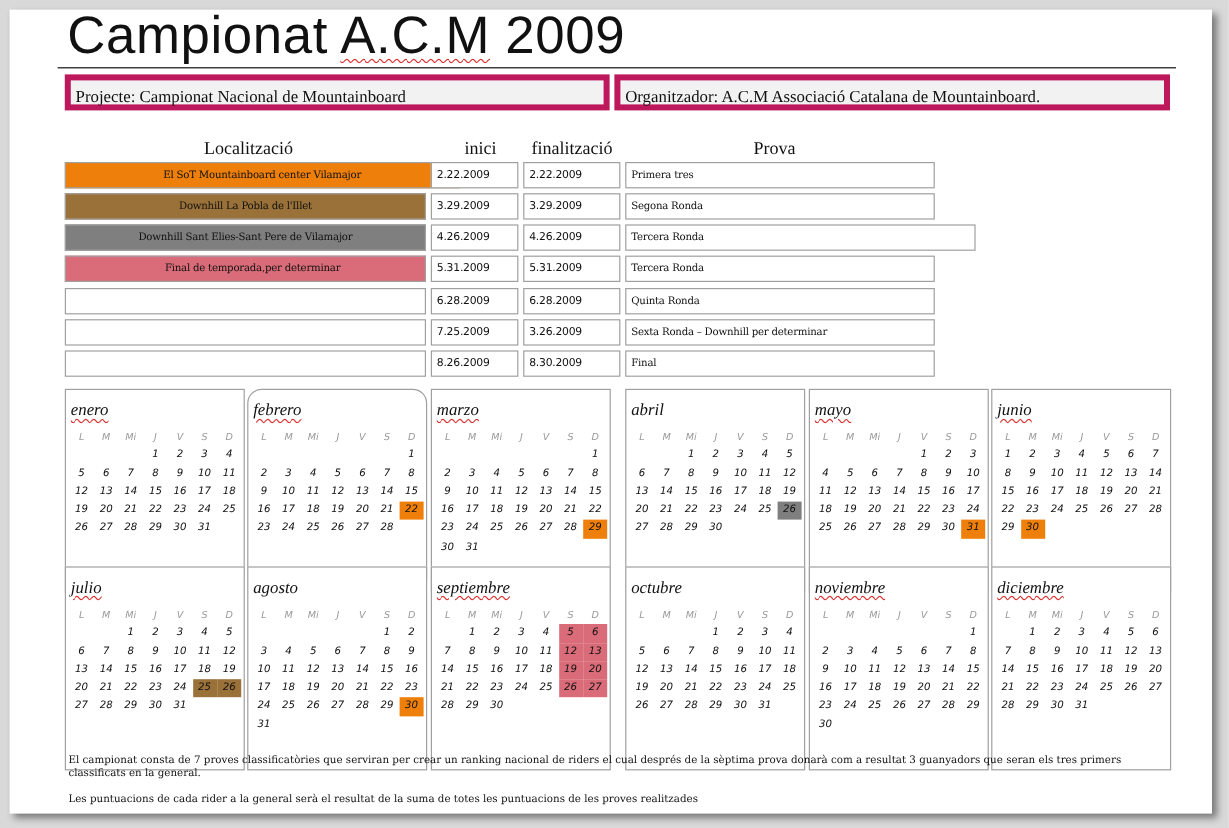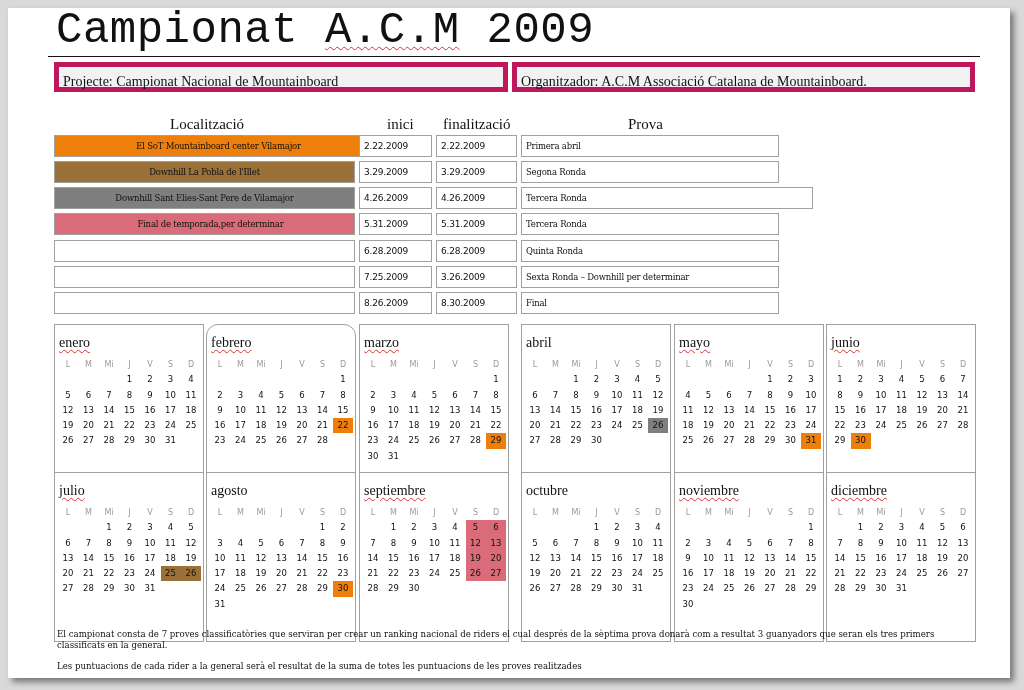--- a/index.html
+++ b/index.html
@@ -8,40 +8,40 @@
     background:#d9d9d9;
     font-family:"DejaVu Serif", serif;
   }
   .sheet {
     position:absolute; left:8px; top:8px; width:1002px; height:670px;
     background:#ffffff;
     box-shadow: 4px 4px 6px rgba(0,0,0,0.45);
   }
   .title {
     position:absolute; left:56px; top:4px;
-    font-family:Liberation Mono, monospace; font-size:44px; color:#111;
+    font-family:Liberation Sans, sans-serif; font-size:44px; color:#111;
     letter-spacing:0.5px; line-height:52px;
   }
   .title .squig { text-decoration: underline wavy #d33; text-decoration-thickness:1px; text-underline-offset:4px; }
   .rule { position:absolute; left:48px; top:56px; width:932px; height:1px; background:#111; }
   .infobox {
     position:absolute; top:62px; height:30px; background:#f2f2f2; border:5px solid #be185d;
     font-family:"Liberation Serif", serif; font-size:14px; color:#111; line-height:30px; padding-left:4px;
     box-sizing:border-box;
   }
   .hdr { position:absolute; top:116px; font-family:"Liberation Serif", serif; font-size:15px; color:#111; }
   .cell {
     position:absolute; height:22px; box-sizing:border-box; border:1px solid #a0a0a0;
     font-size:9px; color:#111; line-height:20px; background:#fff; padding-left:4px;
     font-family:"DejaVu Sans", sans-serif; letter-spacing:-0.2px;
   }
   .loc { text-align:center; padding-left:0; font-family:"DejaVu Serif", serif; font-size:8.5px; }
   .prova { font-family:"DejaVu Serif", serif; font-size:8.5px; }
   .month {
-    position:absolute; width:150px; height:170px; box-sizing:border-box; border:1px solid #a0a0a0; background:#fff;
+    position:absolute; width:150px; height:170px; box-sizing:border-box; border:1px solid #a0a0a0; background:#fff;font-style:italic;
   }
   .mname { position:absolute; left:4px; top:10px; font-family:"Liberation Serif", serif; font-size:14px; color:#111; }
   .mname.sq2 { text-decoration: underline wavy #d33; text-decoration-thickness:1px; text-underline-offset:2px; }
   .grid { position:absolute; left:0; top:32px; width:148px; }
   .row { display:flex; height:15.3px; }
   .d {
     width:20px; margin-left:0.5px; text-align:center; font-family:"DejaVu Sans", sans-serif; font-size:8.5px;
     line-height:15px; color:#111;
   }
   .row .d:first-child { margin-left:3px; }
@@ -61,21 +61,21 @@
 
 <div class="hdr" style="left:170px;">Localització</div>
 <div class="hdr" style="left:387px;">inici</div>
 <div class="hdr" style="left:443px;">finalització</div>
 <div class="hdr" style="left:628px;">Prova</div>
 
 <div id="schedule">
     <div class="cell loc" style="left: 54px; top: 135px; width: 329px; background: rgb(238, 127, 10);">El SoT Mountainboard center Vilamajor</div>
     <div class="cell " style="left: 359px; top: 135px; width: 73px;">2.22.2009</div>
     <div class="cell " style="left: 436px; top: 135px; width: 81px;">2.22.2009</div>
-    <div class="cell prova" style="left: 521px; top: 135px; width: 258px;">Primera abril</div>
+    <div class="cell prova" style="left: 521px; top: 135px; width: 258px;">Primera tres</div>
     <div class="cell loc" style="left: 54px; top: 161px; width: 301px; background: rgb(154, 113, 57);">Downhill La Pobla de l'Illet</div>
     <div class="cell " style="left: 359px; top: 161px; width: 73px;">3.29.2009</div>
     <div class="cell " style="left: 436px; top: 161px; width: 81px;">3.29.2009</div>
     <div class="cell prova" style="left: 521px; top: 161px; width: 258px;">Segona Ronda</div>
     <div class="cell loc" style="left: 54px; top: 187px; width: 301px; background: rgb(127, 127, 127);">Downhill Sant Elies-Sant Pere de Vilamajor</div>
     <div class="cell " style="left: 359px; top: 187px; width: 73px;">4.26.2009</div>
     <div class="cell " style="left: 436px; top: 187px; width: 81px;">4.26.2009</div>
     <div class="cell prova" style="left: 521px; top: 187px; width: 292px;">Tercera Ronda</div>
     <div class="cell loc" style="left: 54px; top: 213px; width: 301px; background: rgb(217, 108, 120); padding-left: 12px;">Final de temporada,per determinar</div>
     <div class="cell " style="left: 359px; top: 213px; width: 73px;">5.31.2009</div>

